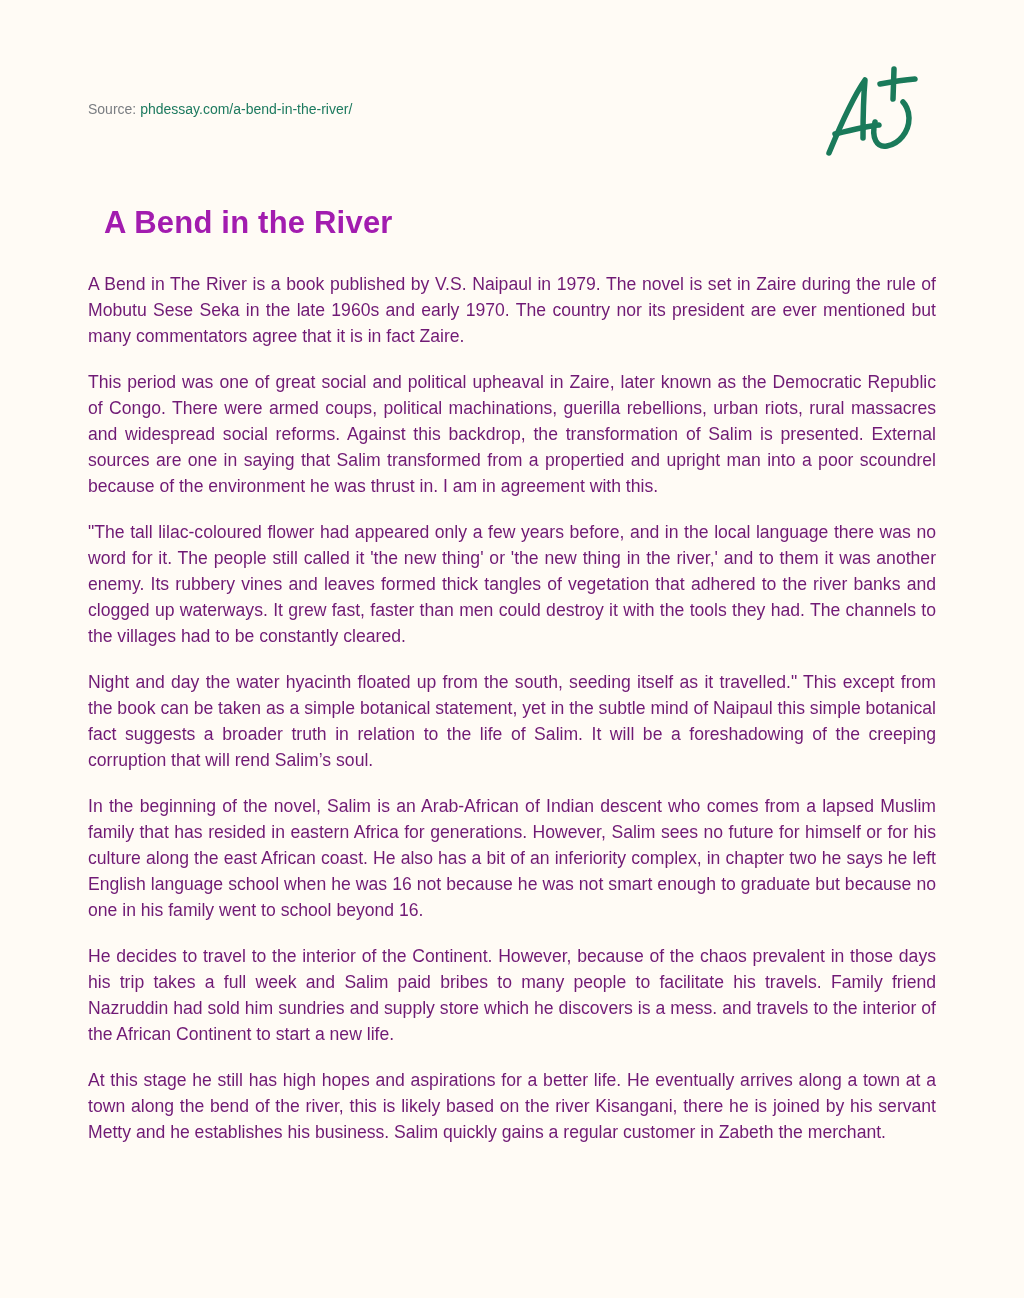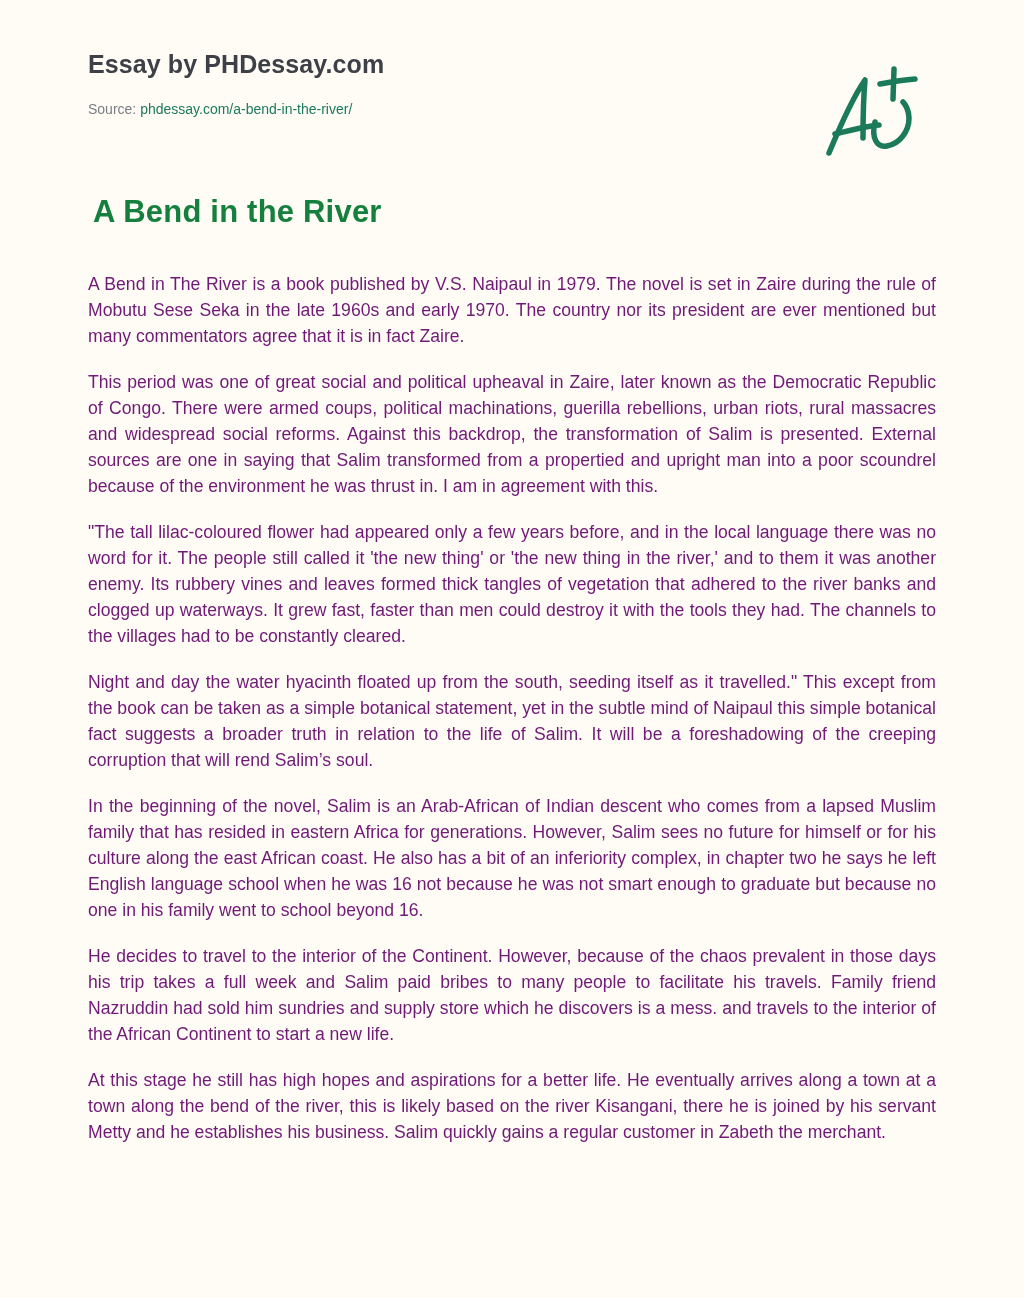--- a/index.html
+++ b/index.html
@@ -50,24 +50,24 @@
       position: absolute;
       left: 735px;
       top: 62px;
       width: 110px;
       height: 100px;
     }
     .doc-title {
       position: absolute;
       left: 88px;
       top: 189px;
-      margin: 5px;
+      margin: 16px;
       font-size: 31px;
       font-weight: bold;
-      color: #15803d;
+      color: #a21caf;
       white-space: nowrap;
       letter-spacing: 0.2px;
     }
     .body-text {
       position: absolute;
       left: 88px;
       top: 271px;
       width: 848px;
     }
     .body-text p {
@@ -75,21 +75,20 @@
       font-size: 17.6px;
       line-height: 26px;
       text-align: justify;
       color: #701a75;
     }
   </style>
 </head>
 <body>
 
 <div class="header">
-  <div class="site-title">Essay by PHDessay.com</div>
   <div class="source-line">
     <span class="source-label">Source: </span><a class="source-link">phdessay.com/a-bend-in-the-river/</a>
   </div>
   <div class="logo">
     <svg width="110" height="100" viewBox="0 0 110 100" fill="none" stroke="#1a7a5a" stroke-width="5.5" stroke-linecap="round" stroke-linejoin="round">
 
       <path d="M6 91 C 18 62, 30 35, 42 18 C 40 40, 40 60, 40 76"></path>
 
       <path d="M12 72 C 28 68, 44 64, 56 63"></path>
 

